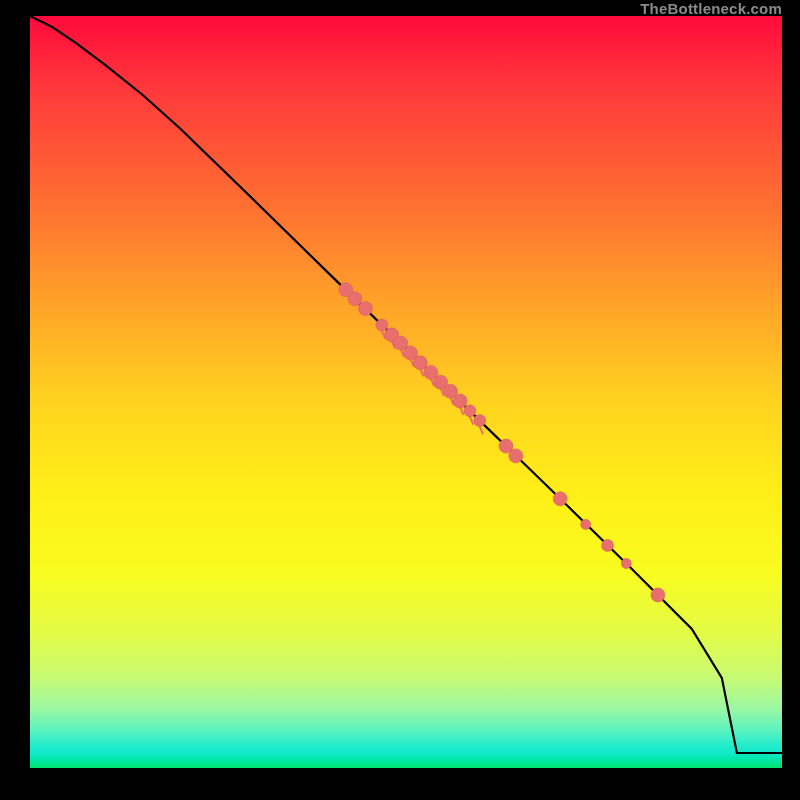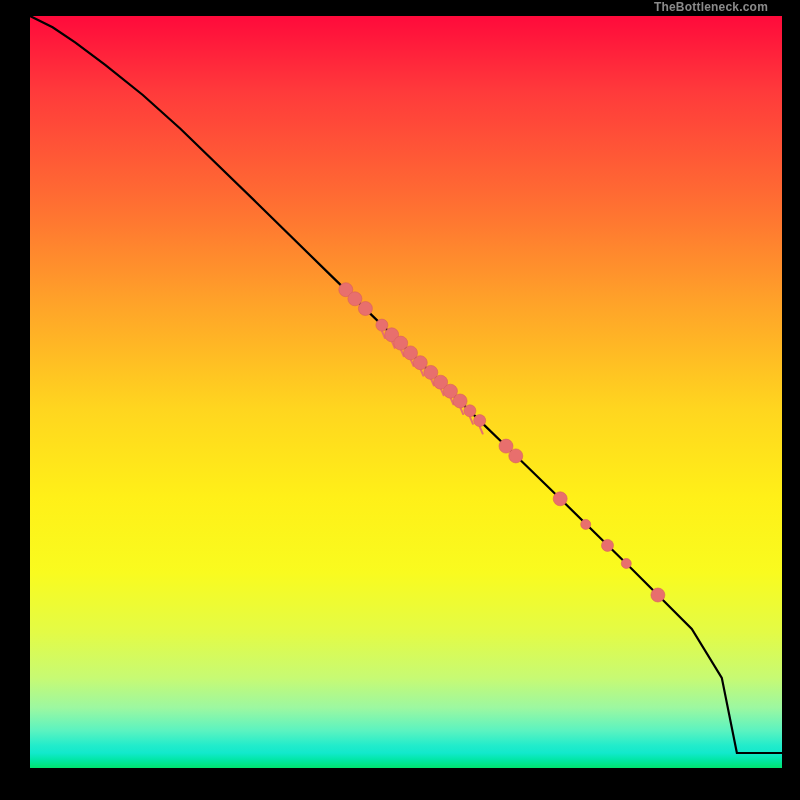--- a/index.html
+++ b/index.html
@@ -42,23 +42,23 @@
   svg.curve {
     position: absolute;
     left: 0;
     top: 0;
     width: 752px;
     height: 752px;
   }
   .watermark {
     position: absolute;
     top: 0;
-    right: 32px;
+    right: 18px;
     font-family: Arial, Helvetica, sans-serif;
-    font-size: 12px;
+    font-size: 15px;
     font-weight: bold;
     color: #8a8a8a;
     letter-spacing: 0.2px;
     user-select: none;
   }
 </style>
 </head>
 <body>
 
 <div class="stage">

